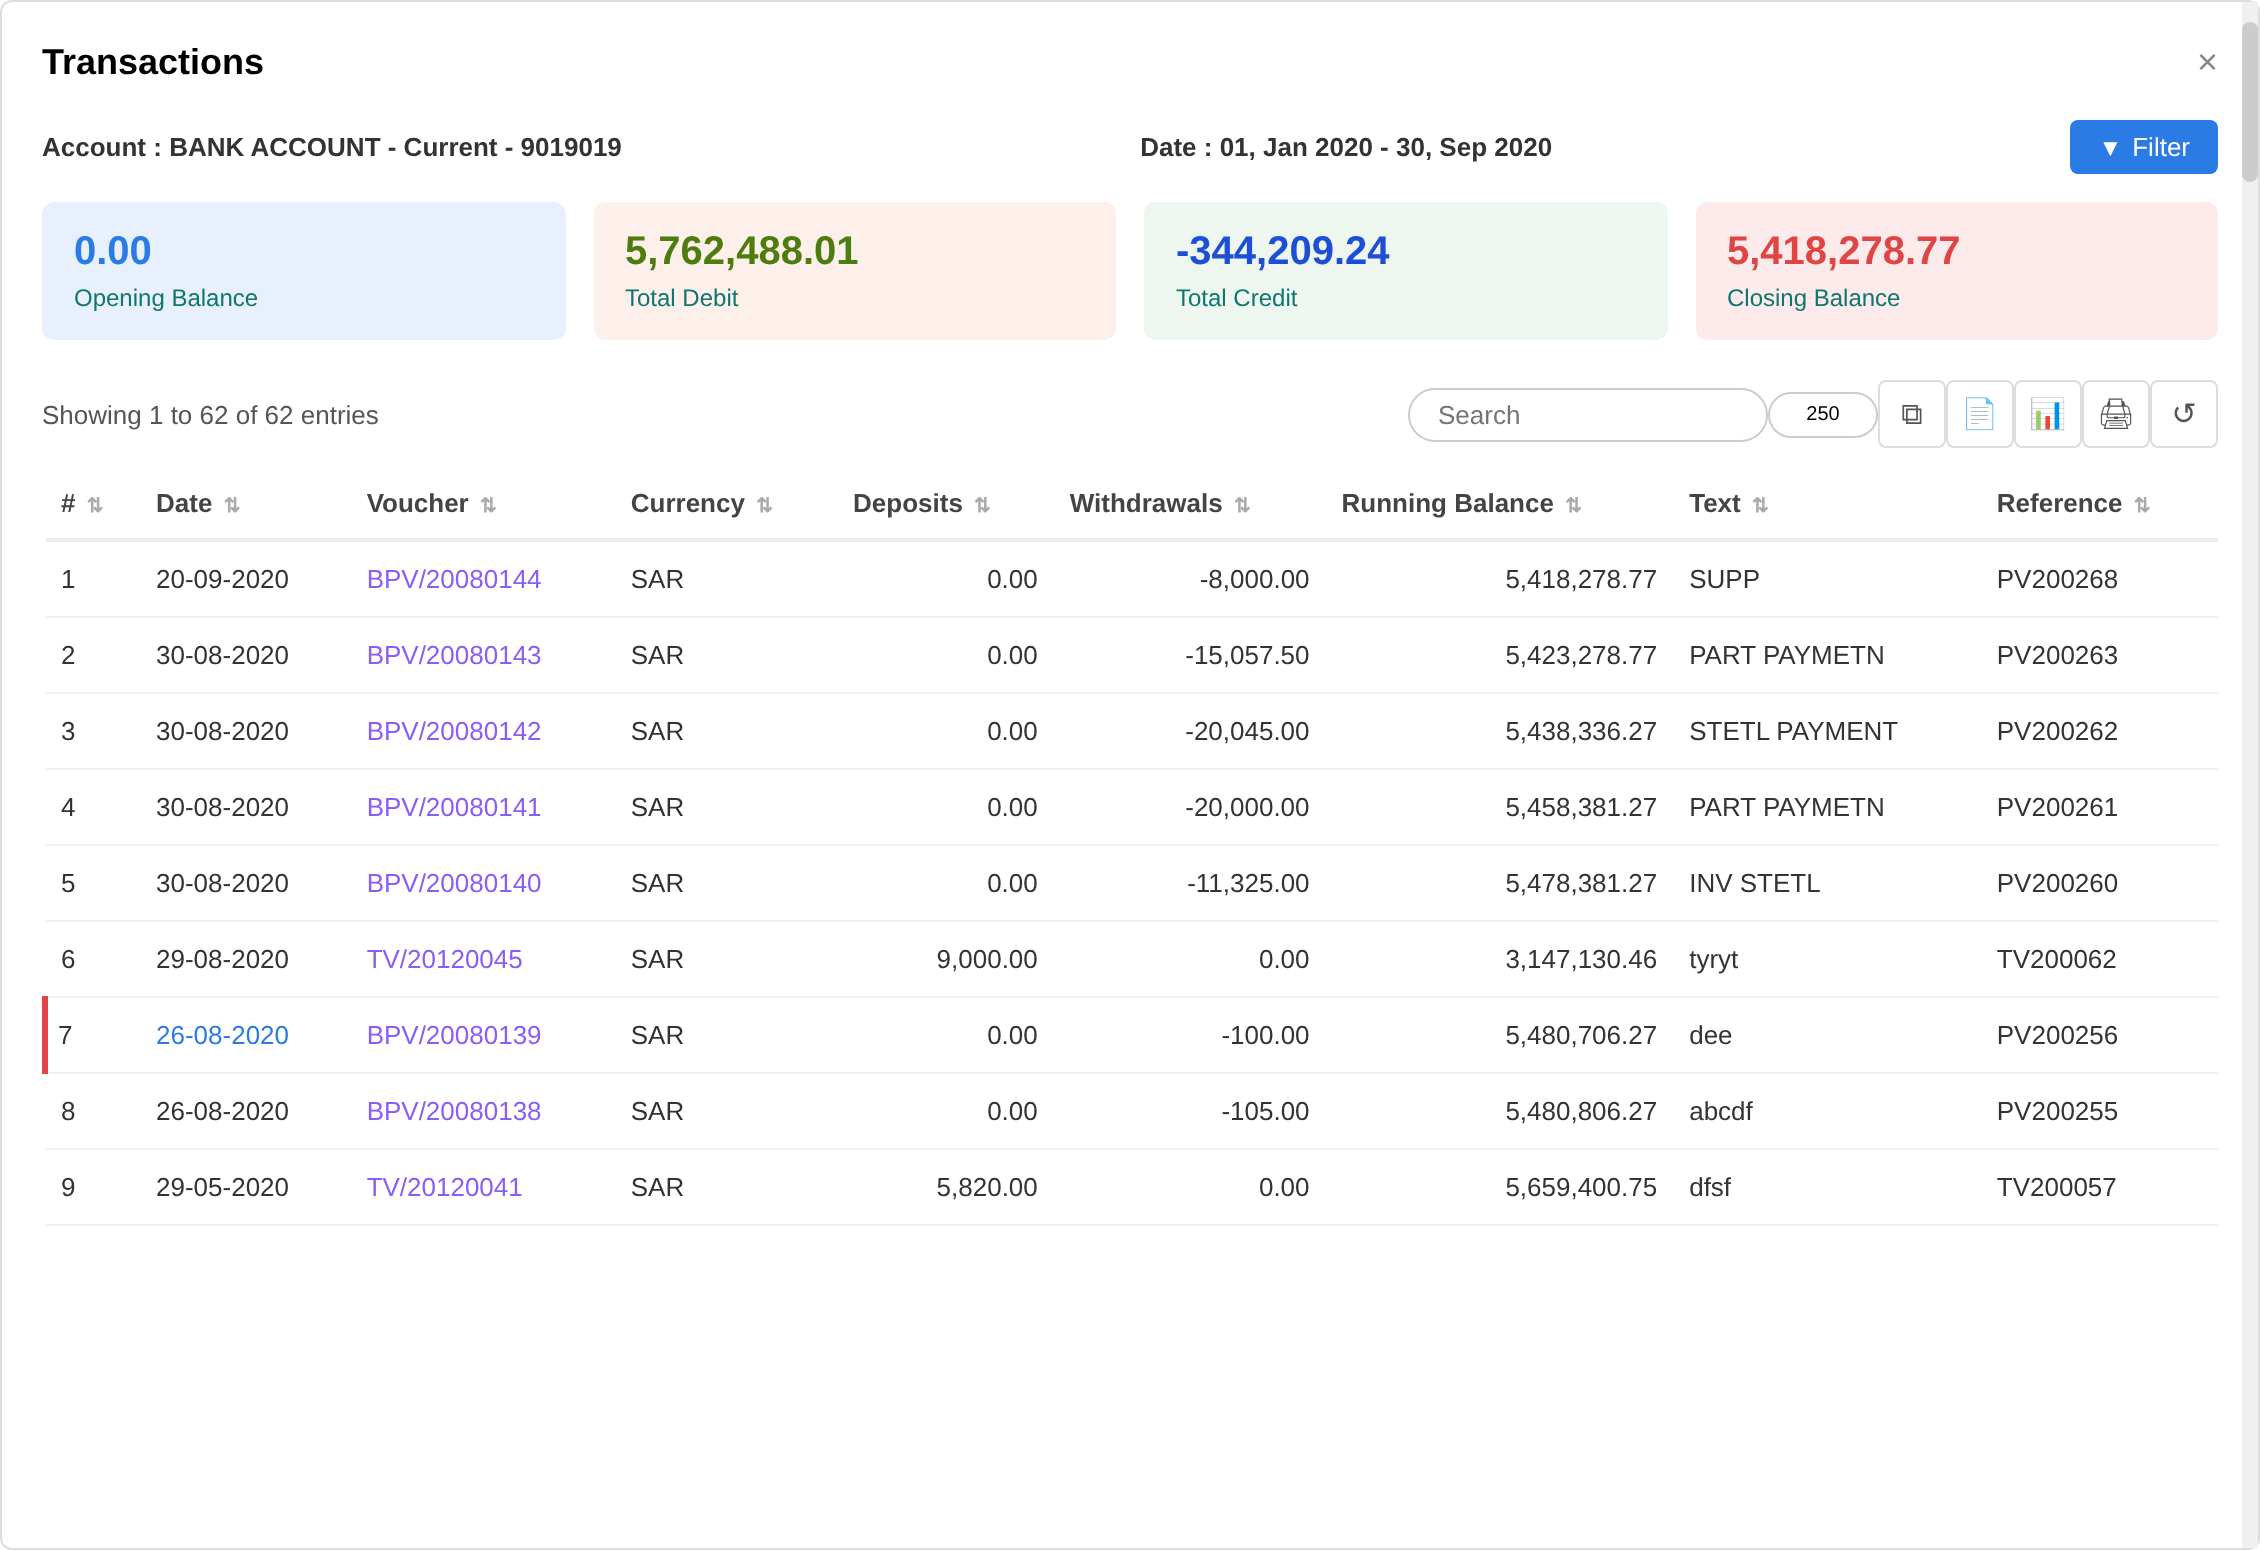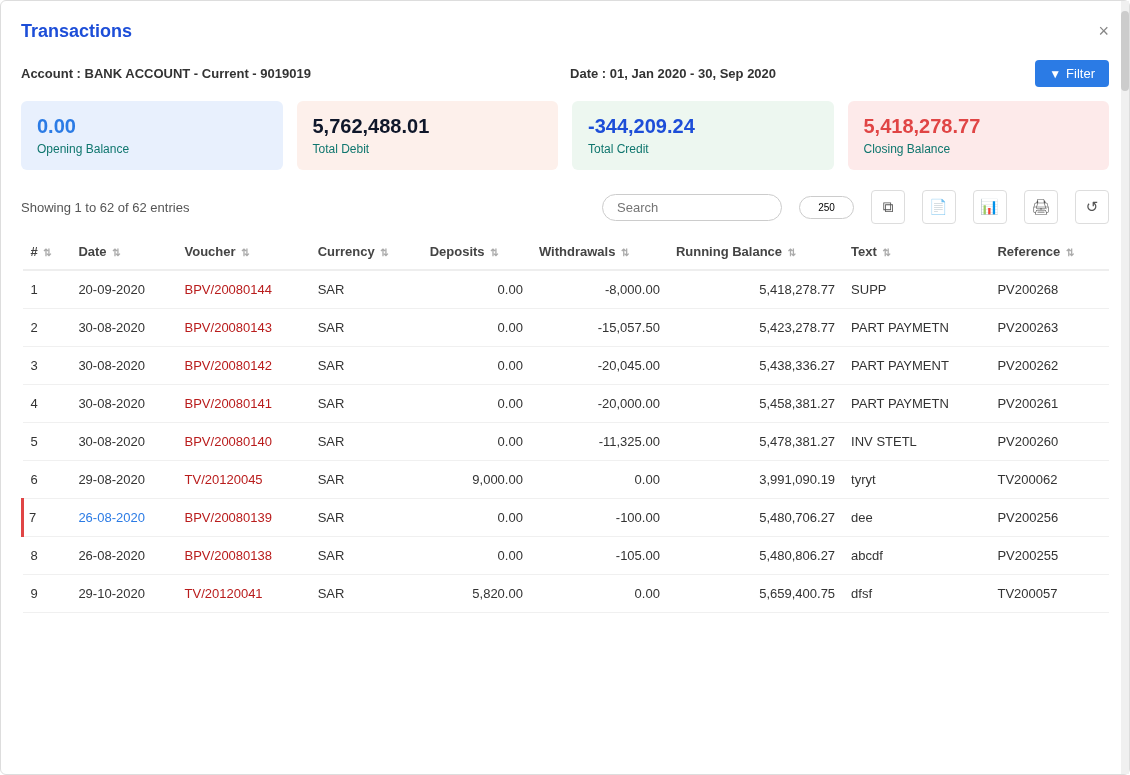--- a/index.html
+++ b/index.html
@@ -1,51 +1,51 @@
 <!DOCTYPE html>
 <html><head>
   <meta charset="utf-8">
   <style>
     * { box-sizing: border-box; margin: 0; padding: 0; }
     body { font-family: Arial, sans-serif; font-size: 13px; background: #fff; color: #333; }
     .modal { width: 1130px; min-height: 775px; background: #fff; border: 1px solid #ddd; border-radius: 6px; position: relative; padding: 20px 20px 20px 20px; }
     .modal-header { display: flex; justify-content: space-between; align-items: center; margin-bottom: 18px; }
-    .modal-title { font-size: 18px; font-weight: 600; color: #1d4ed8; }
+    .modal-title { font-size: 18px; font-weight: 600; color: #000000; }
     .close-btn { cursor: pointer; font-size: 18px; color: #888; background: none; border: none; }
     .meta-row { display: flex; align-items: center; justify-content: space-between; margin-bottom: 14px; gap: 16px; }
     .meta-left, .meta-center { font-size: 13px; }
     .meta-left span, .meta-center span { font-weight: 700; }
     .filter-btn { background: #2b7be5; color: #fff; border: none; border-radius: 4px; padding: 6px 14px; font-size: 13px; cursor: pointer; display: flex; align-items: center; gap: 5px; }
     .filter-icon { font-size: 12px; }
     .summary-cards { display: grid; grid-template-columns: repeat(4, 1fr); gap: 14px; margin-bottom: 20px; }
     .card { border-radius: 6px; padding: 14px 16px; }
     .card-opening { background: #e8f0fd; }
     .card-debit { background: #fdf0eb; }
     .card-credit { background: #edf7f0; }
     .card-closing { background: #fdeaea; }
     .card-value { font-size: 20px; font-weight: 700; margin-bottom: 4px; }
     .card-opening .card-value { color: #2b7be5; }
-    .card-debit .card-value { color: #0f172a; }
+    .card-debit .card-value { color: #4d7c0f; }
     .card-credit .card-value { color: #1d4ed8; }
     .card-closing .card-value { color: #e04545; }
     .card-label { font-size: 12px; color: #0f766e; }
     .toolbar-row { display: flex; align-items: center; justify-content: space-between; margin-bottom: 10px; }
     .entries-info { font-size: 13px; color: #555; }
-    .toolbar-right { display: flex; align-items: center; gap: 17px; }
+    .toolbar-right { display: flex; align-items: center; gap: 0; }
     .search-input { border: 1px solid #ccc; border-radius: 20px; padding: 5px 14px; font-size: 13px; width: 180px; outline: none; }
     .page-size-input { border: 1px solid #ccc; border-radius: 20px; padding: 5px 10px; font-size: 10px; width: 55px; text-align: center; outline: none; }
     .icon-btn { border: 1px solid #ddd; background: #fff; border-radius: 4px; width: 34px; height: 34px; display: flex; align-items: center; justify-content: center; cursor: pointer; color: #555; font-size: 15px; }
     table { width: 100%; border-collapse: collapse; font-size: 13px; }
     thead tr { border-bottom: 2px solid #eee; }
     th { padding: 10px 8px; text-align: left; font-weight: 600; color: #444; white-space: nowrap; font-size: 13px; }
     th .sort-icon { color: #aaa; font-size: 10px; margin-left: 2px; }
     td { padding: 11px 8px; border-bottom: 1px solid #f0f0f0; color: #333; }
     tr.highlighted { border-left: 3px solid #e04545; }
     tr.highlighted td:first-child { padding-left: 5px; }
-    .voucher-link { color: #b91c1c; text-decoration: none; cursor: pointer; }
+    .voucher-link { color: #8b5cf6; text-decoration: none; cursor: pointer; }
     .date-link { color: #2b7be5; text-decoration: none; cursor: pointer; }
     .num-cell { text-align: right; }
     .scrollbar { position: absolute; right: 0; top: 0; bottom: 0; width: 8px; background: #f0f0f0; }
     .scrollbar-thumb { width: 8px; background: #ccc; border-radius: 4px; height: 80px; position: absolute; top: 10px; }
   </style>
 </head>
 <body>
 
 <div class="modal">
 
@@ -153,21 +153,21 @@
     <td>PV200263</td>
   </tr>
         <tr>
     <td>3</td>
     <td><span>30-08-2020</span></td>
     <td><a href="#" class="voucher-link">BPV/20080142</a></td>
     <td>SAR</td>
     <td class="num-cell">0.00</td>
     <td class="num-cell">-20,045.00</td>
     <td class="num-cell">5,438,336.27</td>
-    <td>PART PAYMENT</td>
+    <td>STETL PAYMENT</td>
     <td>PV200262</td>
   </tr>
         <tr>
     <td>4</td>
     <td><span>30-08-2020</span></td>
     <td><a href="#" class="voucher-link">BPV/20080141</a></td>
     <td>SAR</td>
     <td class="num-cell">0.00</td>
     <td class="num-cell">-20,000.00</td>
     <td class="num-cell">5,458,381.27</td>
@@ -185,21 +185,21 @@
     <td>INV STETL</td>
     <td>PV200260</td>
   </tr>
         <tr>
     <td>6</td>
     <td><span>29-08-2020</span></td>
     <td><a href="#" class="voucher-link">TV/20120045</a></td>
     <td>SAR</td>
     <td class="num-cell">9,000.00</td>
     <td class="num-cell">0.00</td>
-    <td class="num-cell">3,991,090.19</td>
+    <td class="num-cell">3,147,130.46</td>
     <td>tyryt</td>
     <td>TV200062</td>
   </tr>
         <tr class="highlighted">
     <td>7</td>
     <td><a href="#" class="date-link">26-08-2020</a></td>
     <td><a href="#" class="voucher-link">BPV/20080139</a></td>
     <td>SAR</td>
     <td class="num-cell">0.00</td>
     <td class="num-cell">-100.00</td>
@@ -213,21 +213,21 @@
     <td><a href="#" class="voucher-link">BPV/20080138</a></td>
     <td>SAR</td>
     <td class="num-cell">0.00</td>
     <td class="num-cell">-105.00</td>
     <td class="num-cell">5,480,806.27</td>
     <td>abcdf</td>
     <td>PV200255</td>
   </tr>
         <tr>
     <td>9</td>
-    <td><span>29-10-2020</span></td>
+    <td><span>29-05-2020</span></td>
     <td><a href="#" class="voucher-link">TV/20120041</a></td>
     <td>SAR</td>
     <td class="num-cell">5,820.00</td>
     <td class="num-cell">0.00</td>
     <td class="num-cell">5,659,400.75</td>
     <td>dfsf</td>
     <td>TV200057</td>
   </tr>
       </tbody>
   </table>

